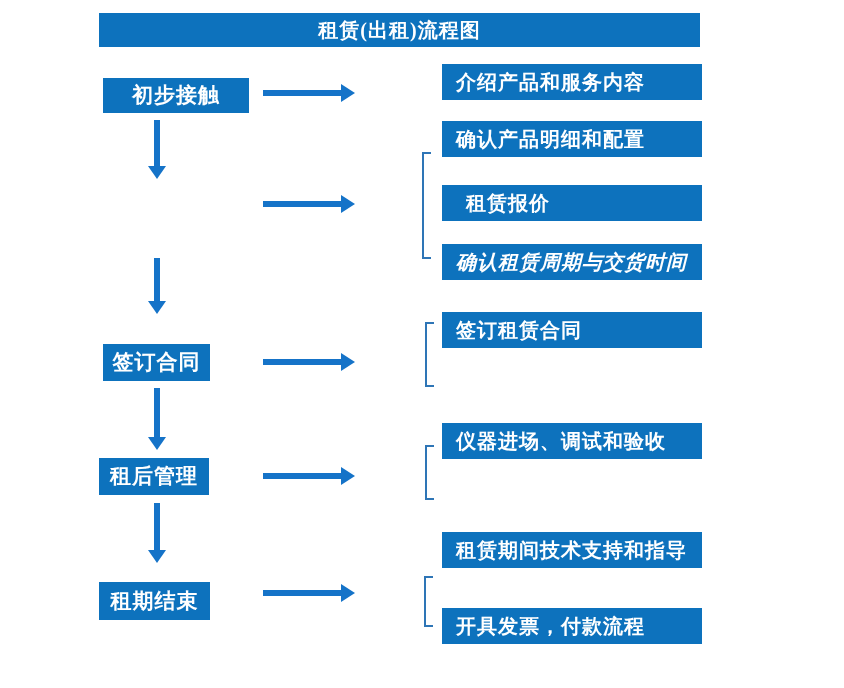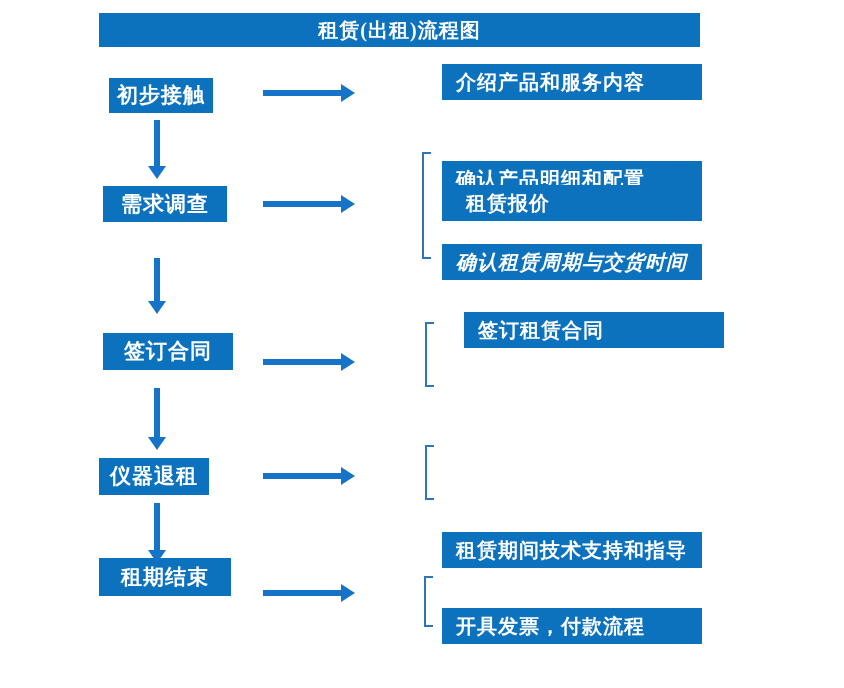--- a/index.html
+++ b/index.html
@@ -84,43 +84,43 @@
     background: transparent;
   }
 </style>
 </head>
 <body>
 
 <div class="canvas">
 
   <div class="box title-bar">租赁(出租)流程图</div>
 
-  <div class="box step" style="left:109px; top:78px;  width:104px; height:35px;">初步接触</div>
-  <div class="box step" style="left:103px; top:186px; width:124px; height:36px;">需求调查</div>
-  <div class="box step" style="left:103px; top:333px; width:130px; height:37px;font-family:Liberation Serif, serif;">签订合同</div>
-  <div class="box step" style="left:99px;  top:458px; width:110px; height:37px;">仪器退租</div>
-  <div class="box step" style="left:99px;  top:558px; width:132px; height:38px;">租期结束</div>
+  <div class="box step" style="left:103px; top:78px;  width:146px; height:35px;">初步接触</div>
+  <div class="box step" style="left:103px; top:344px; width:107px; height:37px;font-family:Liberation Serif, serif;">签订合同</div>
+  <div class="box step" style="left:99px;  top:458px; width:110px; height:37px;">租后管理</div>
+  <div class="box step" style="left:99px;  top:582px; width:111px; height:38px;">租期结束</div>
 
   <div class="varrow" style="left:154px; top:120px; height:46px;"></div>
   <div class="varrow" style="left:154px; top:258px; height:43px;"></div>
   <div class="varrow" style="left:154px; top:388px; height:49px;"></div>
   <div class="varrow" style="left:154px; top:503px; height:47px;"></div>
 
   <div class="harrow" style="left:263px; top:90px;  width:78px;"></div>
   <div class="harrow" style="left:263px; top:201px; width:78px;"></div>
   <div class="harrow" style="left:263px; top:359px; width:78px;"></div>
   <div class="harrow" style="left:263px; top:473px; width:78px;"></div>
   <div class="harrow" style="left:263px; top:590px; width:78px;"></div>
 
   <div class="bracket" style="left:422px; top:152px; height:107px;"></div>
   <div class="bracket" style="left:425px; top:322px; height:65px;"></div>
   <div class="bracket" style="left:425px; top:445px; height:55px;"></div>
   <div class="bracket" style="left:424px; top:576px; height:51px;"></div>
 
   <div class="box detail" style="top:64px;">介绍产品和服务内容</div>
-  <div class="box detail" style="top:121px;margin-top:40px;">确认产品明细和配置</div>
+  <div class="box detail" style="top:121px;">确认产品明细和配置</div>
   <div class="box detail" style="top:185px;padding-left:24px;">租赁报价</div>
   <div class="box detail" style="top:244px;font-style:italic;">确认租赁周期与交货时间</div>
-  <div class="box detail" style="top:312px;margin-left:22px;">签订租赁合同</div>
+  <div class="box detail" style="top:312px;">签订租赁合同</div>
+  <div class="box detail" style="top:423px;">仪器进场、调试和验收</div>
   <div class="box detail" style="top:490px;margin-top:42px;">租赁期间技术支持和指导</div>
   <div class="box detail" style="top:608px;">开具发票，付款流程</div>
 
 </div>
 
 </body></html>

